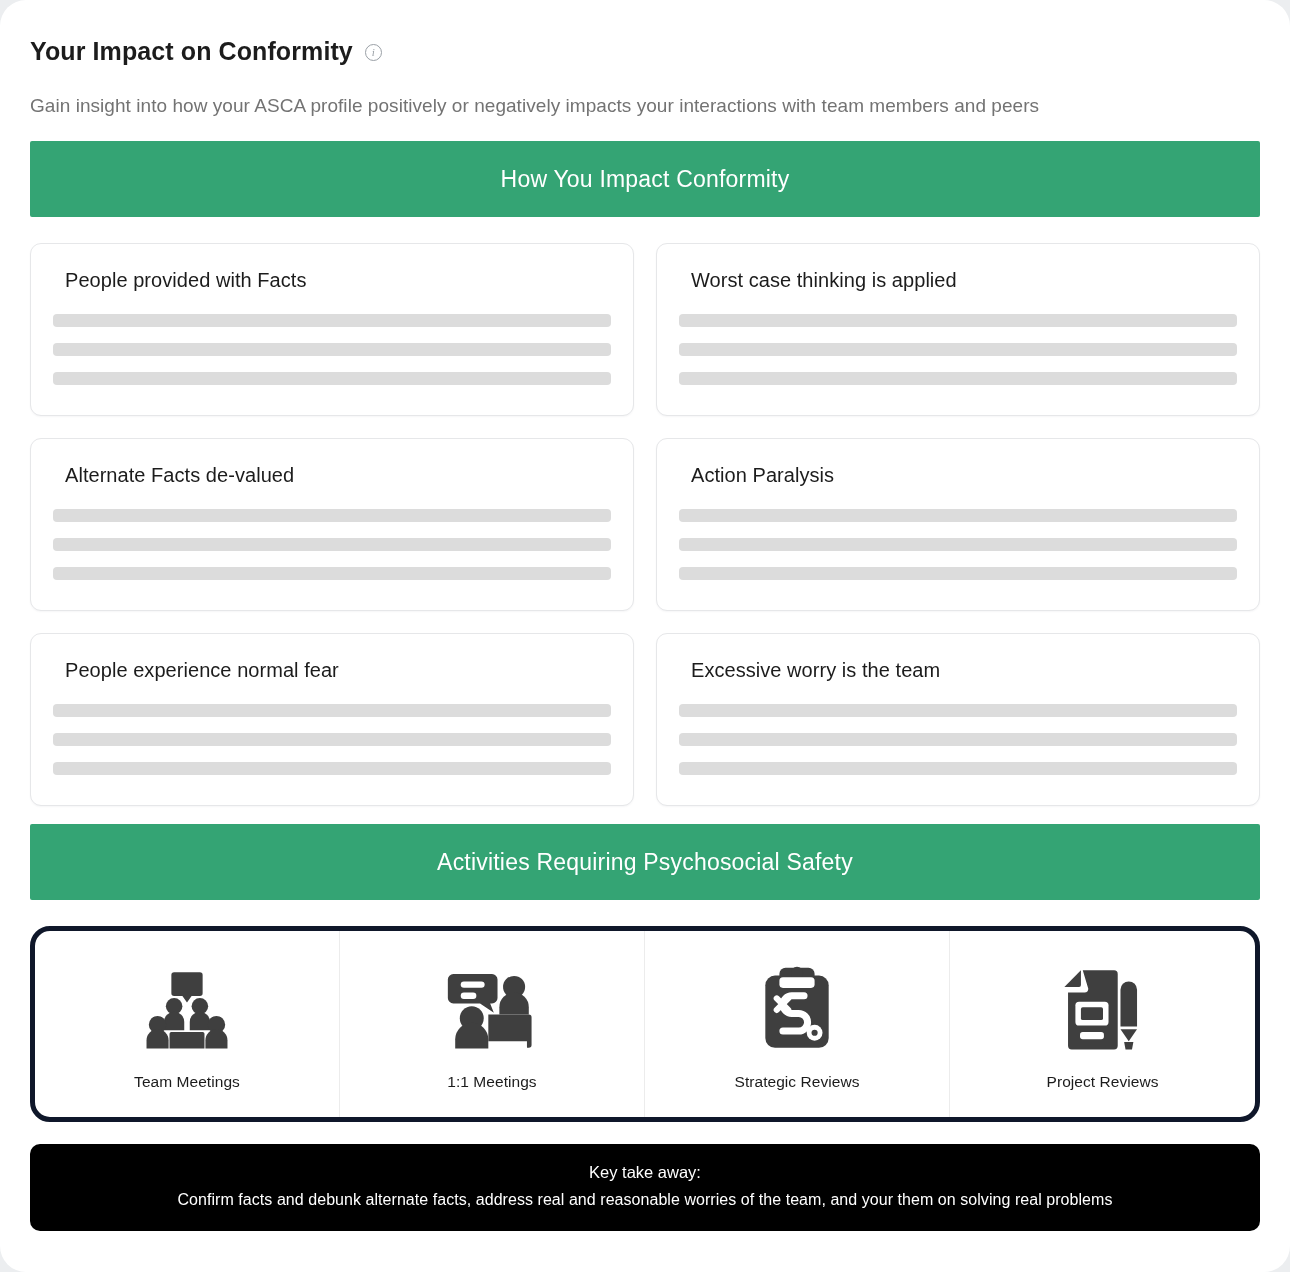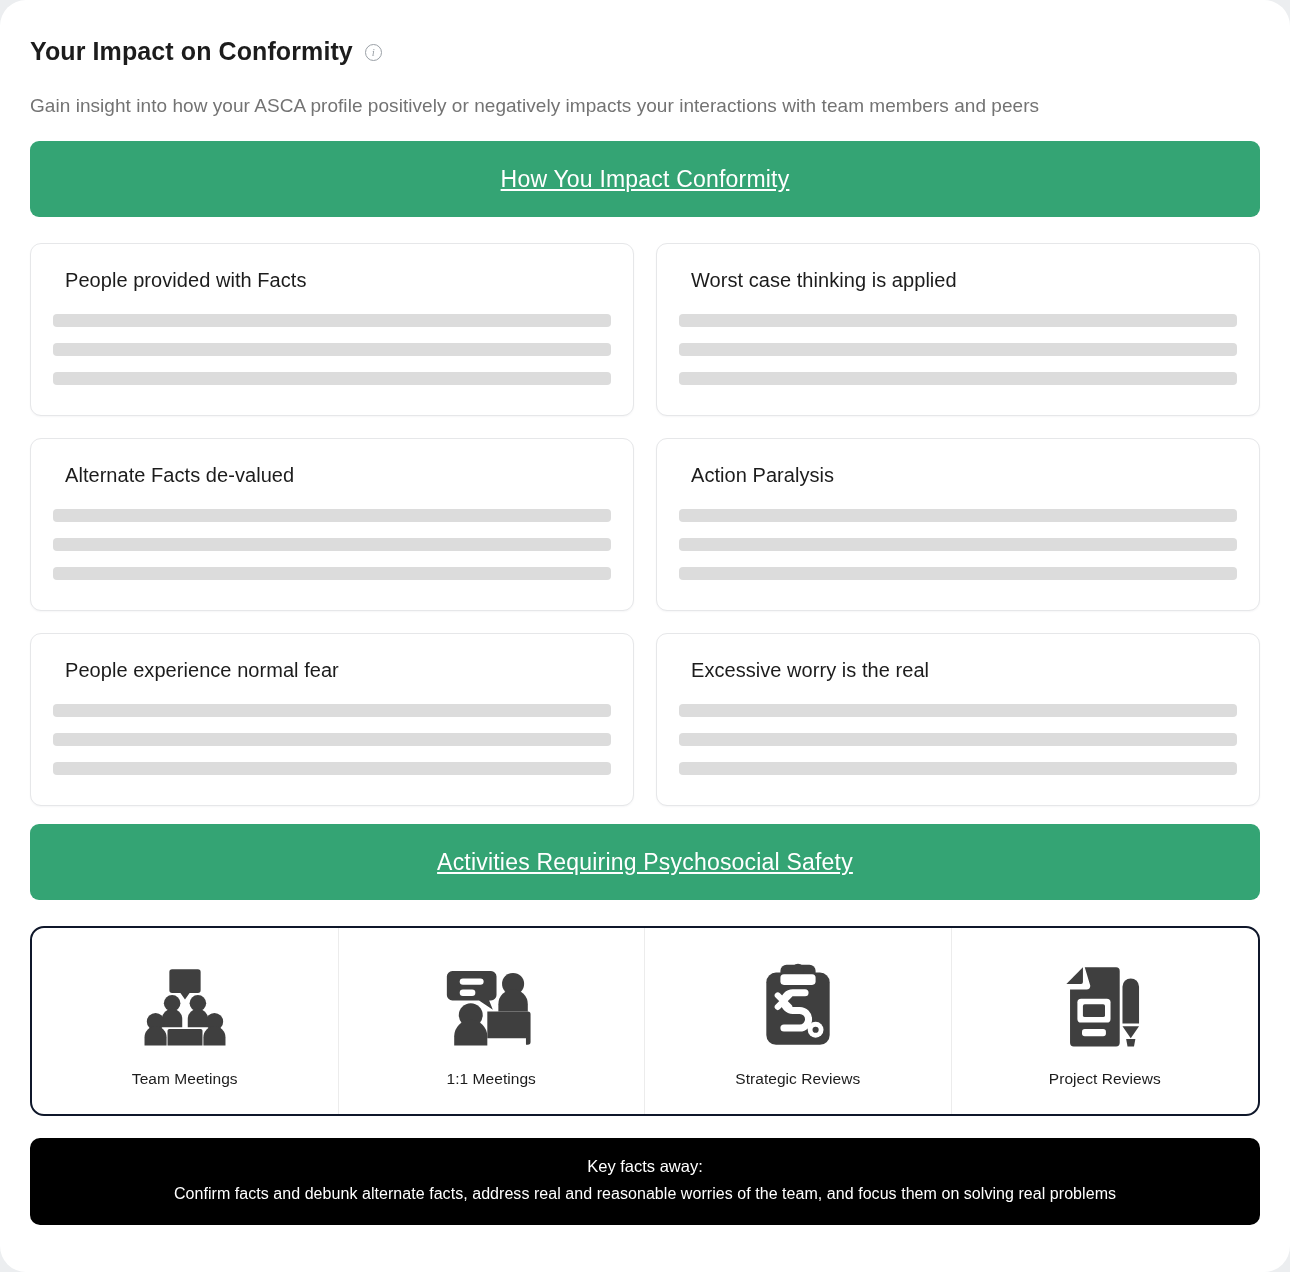--- a/index.html
+++ b/index.html
@@ -55,29 +55,28 @@
     font-size: 19px;
     color: #737373;
     font-weight: 400;
     letter-spacing: 0.05px;
   }
 
   
   .banner {
     margin-top: 24px;
     height: 76px;
-    border-radius: 9px;
+    border-radius: 2px;
     display: flex;
     align-items: center;
     justify-content: center;
     color: #ffffff;
     font-size: 23px;
     font-weight: 400;
     letter-spacing: 0.2px;
-    text-decoration: underline;
   }
   .banner.second { margin-top: 18px; }
 
   
   .card-grid {
     margin-top: 26px;
     display: grid;
     grid-template-columns: 1fr 1fr;
     column-gap: 22px;
     row-gap: 22px;
@@ -104,22 +103,22 @@
     border-radius: 4px;
     margin-bottom: 16px;
   }
   .skel-bar:last-child { margin-bottom: 0; }
 
   
   .activities {
     margin-top: 26px;
     display: grid;
     grid-template-columns: repeat(4, 1fr);
-    border: 2px solid #0f172a;
-    border-radius: 14px;
+    border: 5px solid #0f172a;
+    border-radius: 20px;
     background: #fff;
     overflow: hidden;
   }
   .activity-cell {
     display: flex;
     flex-direction: column;
     align-items: center;
     justify-content: center;
     padding: 27px 10px 24px 10px;
     border-right: 1px solid #ececec;
@@ -206,21 +205,21 @@
     </div>
 
     <div class="impact-card">
       <div class="impact-card-title">People experience normal fear</div>
       <div class="skel-bar" style="background: rgb(220, 220, 220);"></div>
       <div class="skel-bar" style="background: rgb(220, 220, 220);"></div>
       <div class="skel-bar" style="background: rgb(220, 220, 220);"></div>
     </div>
 
     <div class="impact-card">
-      <div class="impact-card-title">Excessive worry is the real</div>
+      <div class="impact-card-title">Excessive worry is the team</div>
       <div class="skel-bar" style="background: rgb(220, 220, 220);"></div>
       <div class="skel-bar" style="background: rgb(220, 220, 220);"></div>
       <div class="skel-bar" style="background: rgb(220, 220, 220);"></div>
     </div>
 
   </div>
 
   <div class="banner second" style="background: rgb(52, 164, 116);">Activities Requiring Psychosocial Safety</div>
 
   <div class="activities">
@@ -287,17 +286,17 @@
           <path d="M69 72 h18 l-9 13 z"></path>
           <path d="M73 86 h10 l-1.5 8 h-7 z"></path>
         </svg>
       </div>
       <div class="activity-label">Project Reviews</div>
     </div>
 
   </div>
 
   <div class="takeaway" style="background: rgb(0, 0, 0);">
-    <div class="takeaway-title">Key facts away:</div>
-    <div class="takeaway-text">Confirm facts and debunk alternate facts, address real and reasonable worries of the team, and focus them on solving real problems</div>
+    <div class="takeaway-title">Key take away:</div>
+    <div class="takeaway-text">Confirm facts and debunk alternate facts, address real and reasonable worries of the team, and your them on solving real problems</div>
   </div>
 
 </div>
 
 </body></html>

